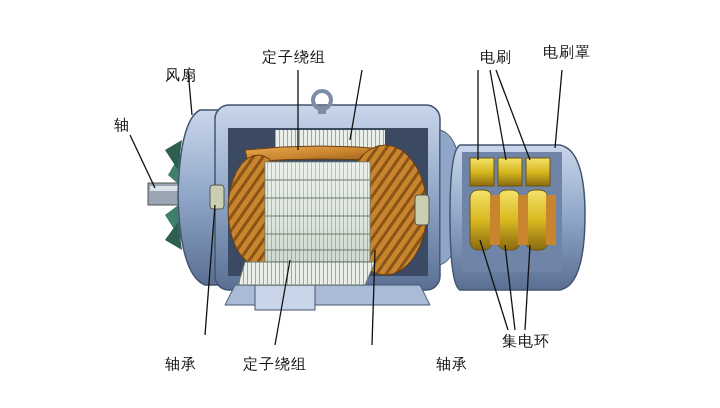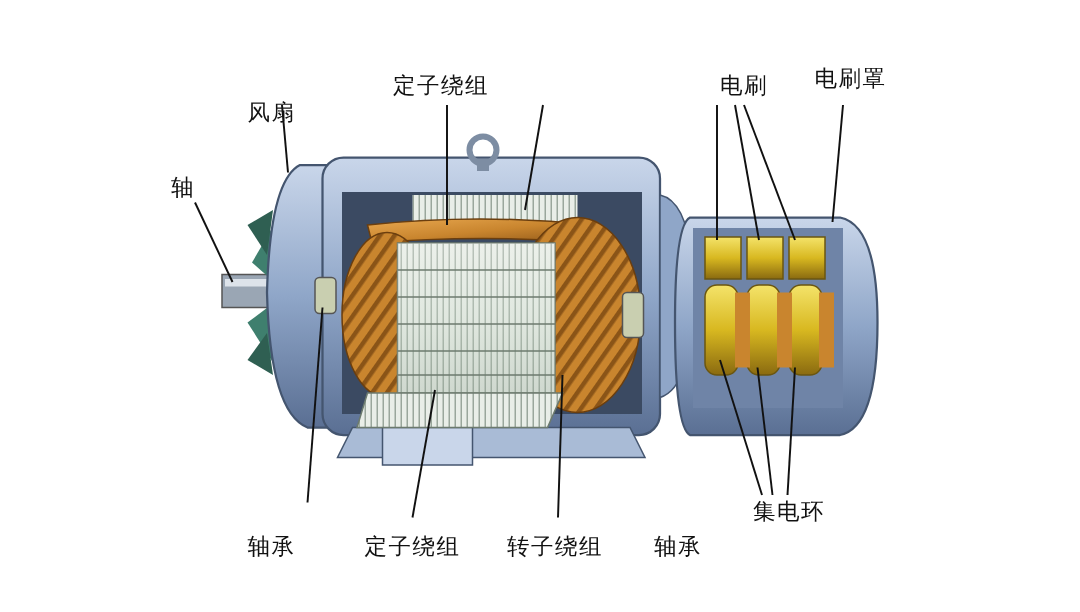--- a/index.html
+++ b/index.html
@@ -137,16 +137,15 @@
     </g>
   </svg>
 
   <div class="label" style="left:165px;top:48px;margin-top:18px;">风扇</div>
   <div class="label" style="left:262px;top:48px;font-family:Liberation Mono, monospace;">定子绕组</div>
   <div class="label" style="left:480px;top:48px;">电刷</div>
   <div class="label" style="left:543px;top:43px;">电刷罩</div>
   <div class="label" style="left:114px;top:116px;">轴</div>
   <div class="label" style="left:165px;top:355px;">轴承</div>
   <div class="label" style="left:243px;top:355px;">定子绕组</div>
-  <div class="label" style="left:338px;top:355px;">转子绕组</div>
   <div class="label" style="left:436px;top:355px;">轴承</div>
   <div class="label" style="left:502px;top:332px;">集电环</div>
 </div>
 
 </body></html>

